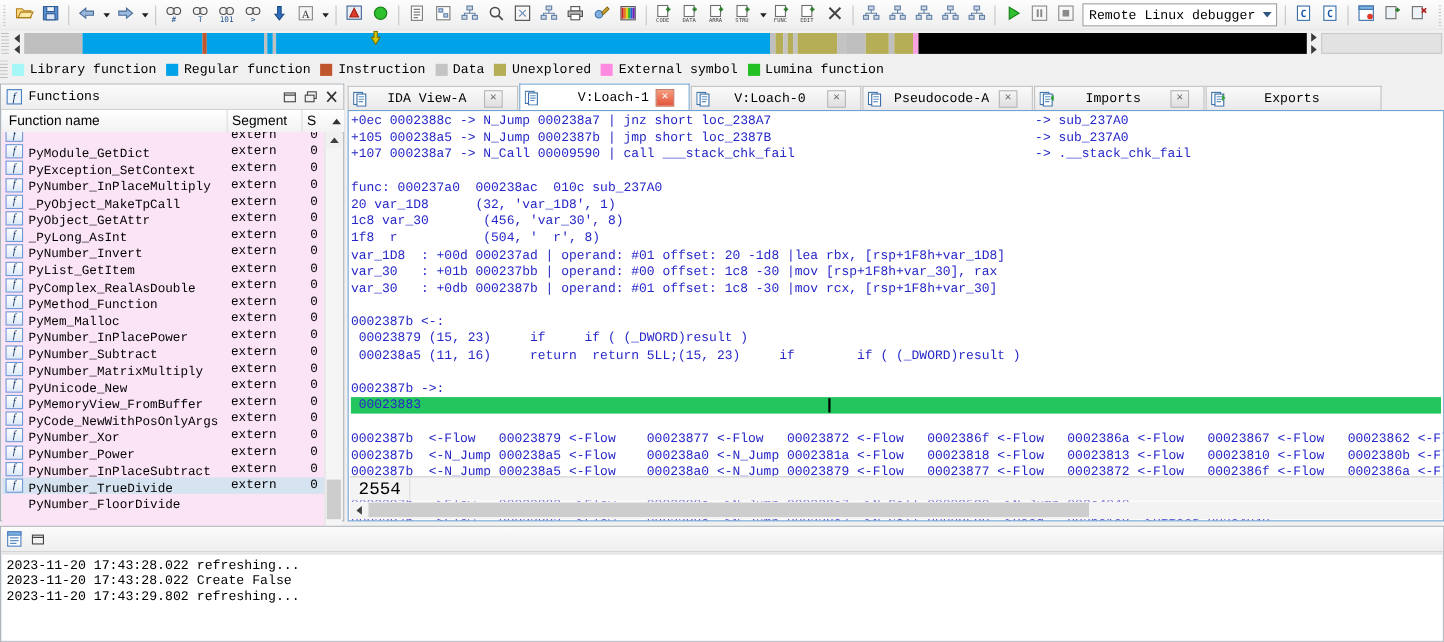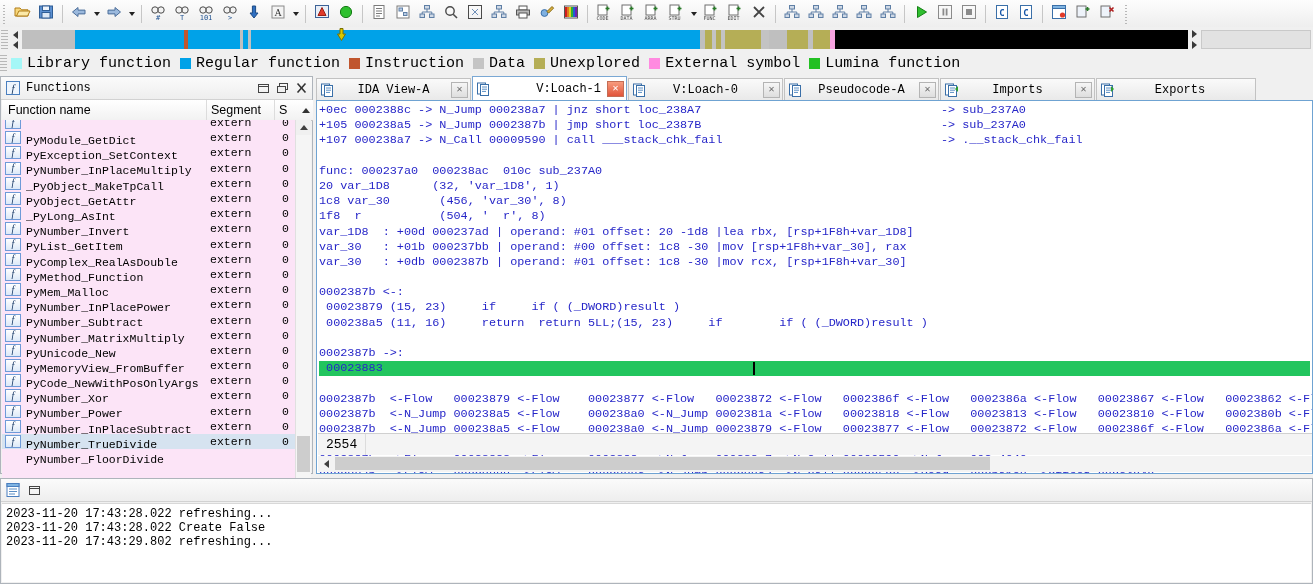--- a/index.html
+++ b/index.html
@@ -59,21 +59,21 @@
     align-items:center;justify-content:space-around;flex:0 0 auto;}
   .nav-rightarr i{display:block;width:0;height:0;
     border-top:4px solid transparent;border-bottom:4px solid transparent;border-left:5px solid #3a3a3a;}
   .nav-box{width:108px;height:17px;background:#e2e2e2;border:1px solid #c9c9c9;flex:0 0 auto;margin-right:2px;}
   .cursor-mark{position:absolute;top:-2px;width:7px;height:11px;}
 
   
   .legend{
     position:absolute;left:0;top:52px;width:1212px;height:22px;
     display:flex;align-items:center;background:#f0f0f0;
-    font-family:"Liberation Mono", monospace;font-size:15px;
+    font-family:"Liberation Mono", monospace;font-size:12px;
   }
   .legend .lg-grip{width:7px;height:16px;
     background-image:repeating-linear-gradient(to bottom,#b8b8b8 0 1px,transparent 1px 3px);
     background-size:2px 3px;flex:0 0 auto;margin-right:4px;}
   .lg-item{display:flex;align-items:center;margin-right:9px;flex:0 0 auto;}
   .lg-sw{width:11px;height:11px;margin-right:5px;flex:0 0 auto;}
 
   
   .fn-panel{
     position:absolute;left:0;top:76px;width:313px;height:398px;
@@ -139,21 +139,21 @@
   .main{
     position:absolute;left:316px;top:76px;width:997px;height:398px;
     background:#f0f0f0;
   }
   .tabbar{height:24px;display:flex;align-items:flex-end;background:#f0f0f0;}
   .tab{
     height:22px;display:flex;align-items:center;flex:0 0 auto;
     background:linear-gradient(#fafafa,#e9e9e9);
     border:1px solid #c2c2c2;border-bottom:none;box-sizing:border-box;
     font-family:"Liberation Mono", monospace;font-size:12px;
-    padding:0 2px 0 4px;margin-right:1px;
+    padding:0 13px 0 4px;margin-right:1px;
   }
   .tab.active{background:#ffffff;height:24px;border-color:#7aa8d4;}
   .tab .t-ico{width:15px;height:14px;margin-right:6px;flex:0 0 auto;}
   .tab .t-lbl{white-space:nowrap;text-align:center;}
   .tab .t-x{width:15px;height:14px;margin-left:6px;flex:0 0 auto;
     border:1px solid #b4b4b4;background:linear-gradient(#f6f6f6,#dedede);
     display:flex;align-items:center;justify-content:center;
     font-size:10px;color:#6d6d6d;line-height:1;}
   .tab.active .t-x{border-color:#c46d55;background:linear-gradient(#f79b7d,#e1543a);color:#fff;}
 
@@ -167,21 +167,21 @@
     font-family:"Liberation Mono", monospace;font-size:11.8px;
     color:#2626c8;white-space:pre;line-height:15.2px;
   }
   .code .ln{height:15.2px;position:relative;}
   .row-hl{background:#22c55e;}
   .caret{position:absolute;width:2px;height:13px;background:#000;top:1px;}
 
   .mv-status{
     position:absolute;left:1px;bottom:18px;width:995px;height:21px;
     border-top:1px solid #d0d0d0;background:#f4f4f4;display:flex;align-items:flex-end;
-    font-family:"Liberation Mono", monospace;font-size:13px;
+    font-family:"Liberation Mono", monospace;font-size:16px;
   }
   .mv-status .seg{padding:0 8px;border-right:1px solid #dcdcdc;height:100%;display:flex;align-items:center;}
   .mv-hscroll{
     position:absolute;left:1px;bottom:1px;width:995px;height:16px;background:#f3f3f3;display:flex;align-items:center;
   }
   .mv-hthumb{position:absolute;left:17px;top:1px;width:655px;height:13px;background:#cdcdcd;}
 
   
   .out-panel{
     position:absolute;left:0;top:478px;width:1313px;height:106px;
@@ -457,20 +457,24 @@
             <rect x="2.5" y="2.5" width="13" height="13" fill="none" stroke="#8a8a8a"></rect>
             <rect x="6.5" y="5.5" width="1.8" height="7" fill="#8a8a8a"></rect>
             <rect x="9.7" y="5.5" width="1.8" height="7" fill="#8a8a8a"></rect>
           </svg></span>
       </div>
       <div class="tb-btn">
         <span><svg width="18" height="18" viewBox="0 0 18 18">
             <rect x="2.5" y="2.5" width="13" height="13" fill="none" stroke="#8a8a8a"></rect>
             <rect x="6" y="6" width="6" height="6" fill="#8a8a8a"></rect>
           </svg></span>
+      </div>
+      <div class="combo">
+        <span class="cb-txt">Remote Linux debugger</span>
+        <span class="cb-ar"></span>
       </div>
       <div class="tb-sep"></div>
       <div class="tb-btn">
         <span><svg width="18" height="18" viewBox="0 0 18 18">
             <rect x="3.5" y="2.5" width="11" height="13" fill="#fff" stroke="#3a6fa8"></rect>
             <text x="9" y="12.5" fill="#1556a8" font-size="9" text-anchor="middle" font-family="monospace" font-weight="bold">C</text>
           </svg></span>
       </div>
       <div class="tb-btn">
         <span><svg width="18" height="18" viewBox="0 0 18 18">

